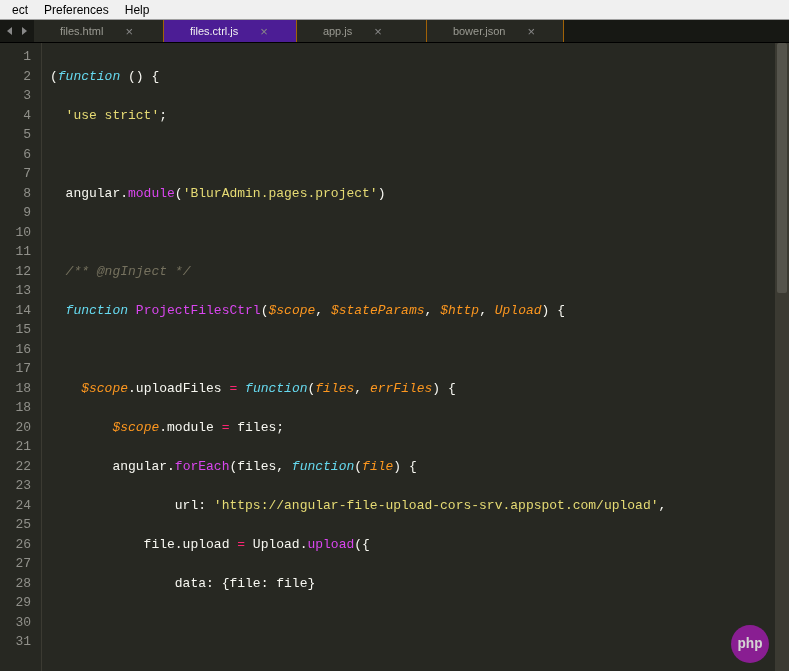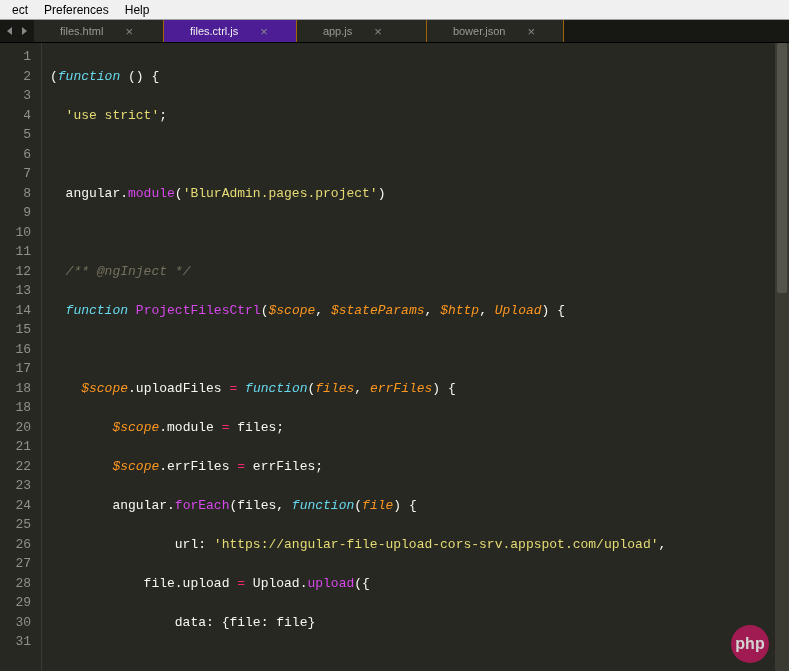--- a/index.html
+++ b/index.html
@@ -134,24 +134,24 @@
       border-radius: 2px;
     }
     .watermark {
       position: absolute;
       right: 20px;
       bottom: 8px;
       opacity: 0.8;
     }
     .watermark-circle {
       width: 38px; height: 38px; border-radius: 50%;
-      background: #be185d;
+      background: #a21caf;
       display: flex; align-items: center; justify-content: center;
-      color: #fff; font-weight: bold; font-size: 16px;
-      font-family: Liberation Sans, sans-serif;
+      color: #fff; font-weight: bold; font-size: 14px;
+      font-family: Liberation Mono, monospace;
     }
   </style>
 </head>
 <body>
 
 <div class="menubar">
   <div class="menubar-item">ect</div>
   <div class="menubar-item">Preferences</div>
   <div class="menubar-item">Help</div>
 </div>
@@ -227,21 +227,20 @@
 <div class="code-line"><span class="c-punc">(</span><span class="c-keyword">function</span><span class="c-punc"> () {</span></div>
 <div class="code-line"><span class="c-punc">  </span><span class="c-string">'use strict'</span><span class="c-punc">;</span></div>
 <div class="code-line"></div>
 <div class="code-line"><span class="c-var">  angular.</span><span class="c-func">module</span><span class="c-punc">(</span><span class="c-string">'BlurAdmin.pages.project'</span><span class="c-punc">)</span></div>
 <div class="code-line"></div>
 <div class="code-line"><span>  </span><span class="c-comment">/** @ngInject */</span></div>
 <div class="code-line"><span>  </span><span class="c-keyword">function</span><span> </span><span class="c-func">ProjectFilesCtrl</span><span class="c-punc">(</span><span class="c-param">$scope</span><span class="c-punc">, </span><span class="c-param">$stateParams</span><span class="c-punc">, </span><span class="c-param">$http</span><span class="c-punc">, </span><span class="c-param">Upload</span><span class="c-punc">) {</span></div>
 <div class="code-line"></div>
 <div class="code-line"><span>    </span><span class="c-param">$scope</span><span class="c-var">.uploadFiles </span><span class="c-op">=</span><span> </span><span class="c-keyword">function</span><span class="c-punc">(</span><span class="c-param">files</span><span class="c-punc">, </span><span class="c-param">errFiles</span><span class="c-punc">) {</span></div>
 <div class="code-line"><span>        </span><span class="c-param">$scope</span><span class="c-var">.module </span><span class="c-op">=</span><span class="c-var"> files;</span></div>
-<div class="code-line"><span>        </span><span class="c-param">$scope</span><span class="c-var">.errFiles </span><span class="c-op">=</span><span class="c-var"> errFiles;</span></div>
 <div class="code-line"><span class="c-var">        angular.</span><span class="c-func">forEach</span><span class="c-punc">(files, </span><span class="c-keyword">function</span><span class="c-punc">(</span><span class="c-param">file</span><span class="c-punc">) {</span></div>
 <div class="code-line"><span class="c-var">                url: </span><span class="c-string">'https://angular-file-upload-cors-srv.appspot.com/upload'</span><span class="c-punc">,</span></div>
 <div class="code-line"><span class="c-var">            file.upload </span><span class="c-op">=</span><span class="c-var"> Upload.</span><span class="c-func">upload</span><span class="c-punc">({</span></div>
 <div class="code-line"><span class="c-var">                data: {file: file}</span></div>
 
 
 
 
 
 

